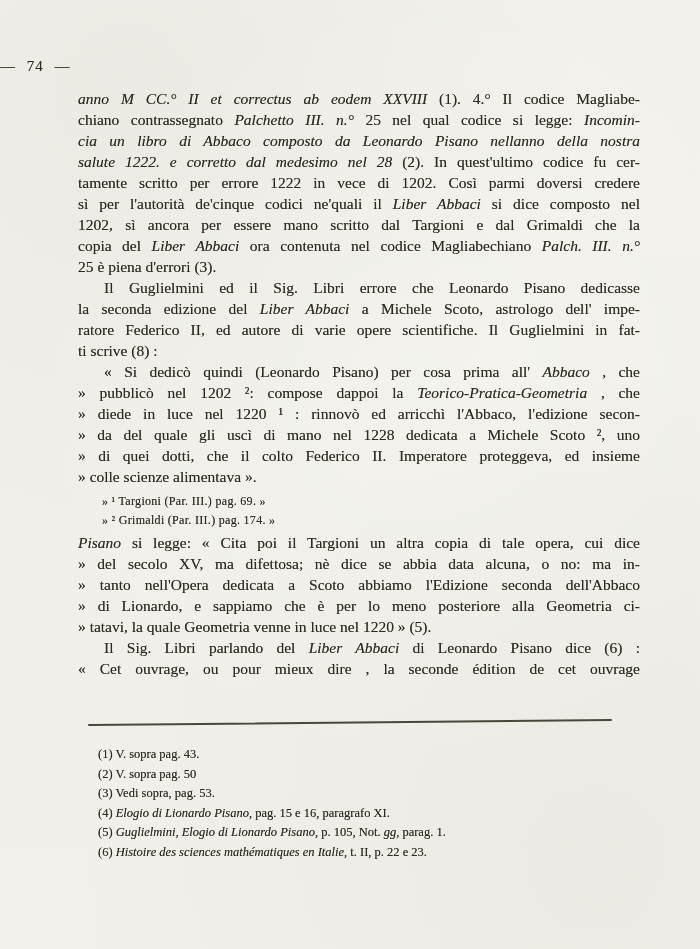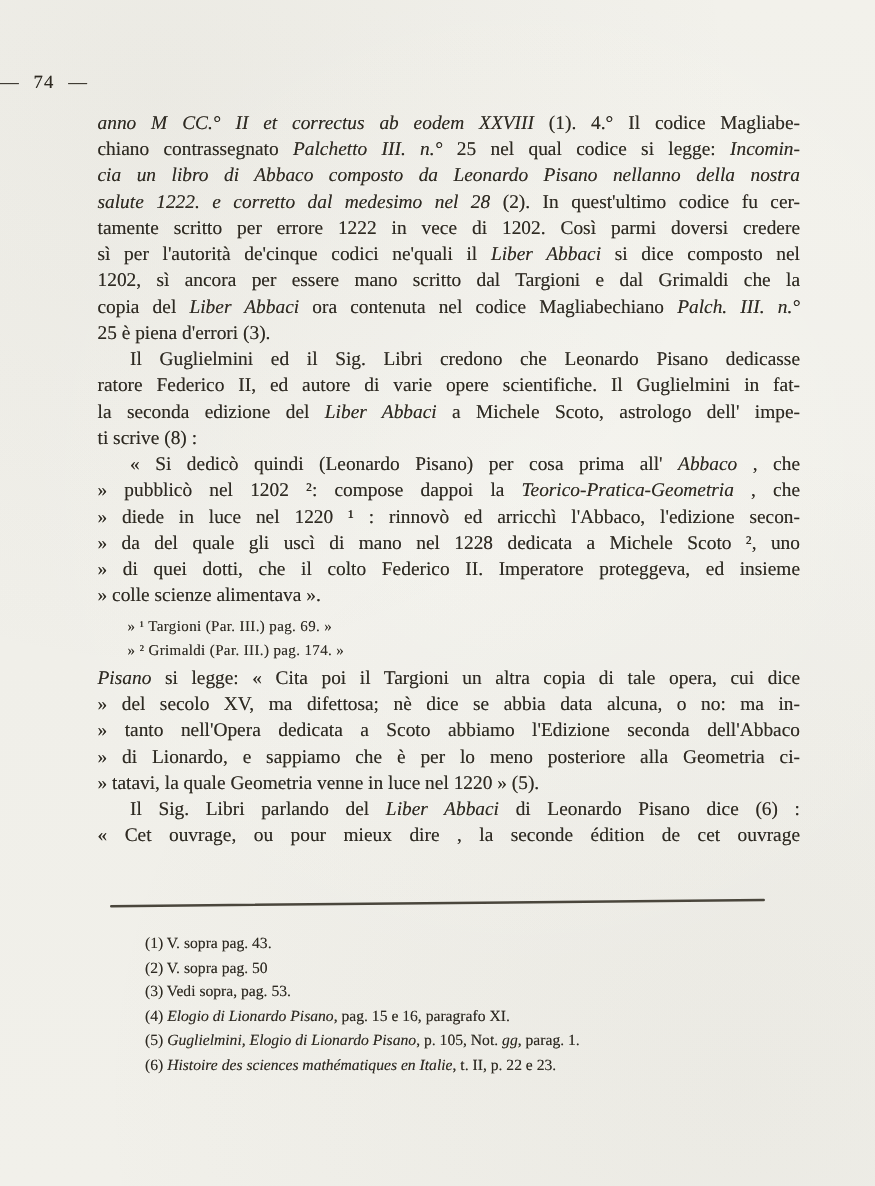--- a/index.html
+++ b/index.html
@@ -35,21 +35,21 @@
     font-size:12px; line-height:18.5px;
   }
   .innernotes .tline { text-align:left; text-align-last:left; letter-spacing:0.3px; }
   .rule {
     position:absolute; left:88px; top:724px; width:524px; height:1.6px;
     background:#4a463c;
     transform:rotate(-0.55deg); transform-origin:left center;
     border-radius:1px;
   }
   .footnotes {
-    position:absolute; left:116px; top:745px; width:530px;
+    position:absolute; left:98px; top:745px; width:530px;
     font-size:12.5px; line-height:19.5px;
   }
   .footnotes .tline { text-align:left; text-align-last:left; }
 </style>
 </head>
 <body>
 
 <div class="page">
 
   <div class="pageno">— 74 —</div>
@@ -61,23 +61,23 @@
           <div class="tline"><span>chiano contrassegnato </span><span class="i">Palchetto III. n.°</span><span> 25 nel qual codice si legge: </span><span class="i">Incomin-</span></div>
           <div class="tline"><span class="i">cia un libro di Abbaco composto da Leonardo Pisano nellanno della nostra</span></div>
           <div class="tline"><span class="i">salute 1222. e corretto dal medesimo nel 28</span><span> (2). In quest'ultimo codice fu cer-</span></div>
           <div class="tline"><span>tamente scritto per errore 1222 in vece di 1202. Così parmi doversi credere</span></div>
           <div class="tline"><span>sì per l'autorità de'cinque codici ne'quali il </span><span class="i">Liber Abbaci</span><span> si dice composto nel</span></div>
           <div class="tline"><span>1202, sì ancora per essere mano scritto dal Targioni e dal Grimaldi che la</span></div>
           <div class="tline"><span>copia del </span><span class="i">Liber Abbaci</span><span> ora contenuta nel codice Magliabechiano </span><span class="i">Palch. III. n.°</span></div>
           <div class="tline end"><span>25 è piena d'errori (3).</span></div>
         </div>
         <div>
-          <div class="tline ind"><span>Il Guglielmini ed il Sig. Libri credono che Leonardo Pisano dedicasse</span></div>
+          <div class="tline ind"><span>Il Guglielmini ed il Sig. Libri errore che Leonardo Pisano dedicasse</span></div>
+          <div class="tline"><span>la seconda edizione del </span><span class="i">Liber Abbaci</span><span> a Michele Scoto, astrologo dell' impe-</span></div>
           <div class="tline"><span>ratore Federico II, ed autore di varie opere scientifiche. Il Guglielmini in fat-</span></div>
-          <div class="tline"><span>la seconda edizione del </span><span class="i">Liber Abbaci</span><span> a Michele Scoto, astrologo dell' impe-</span></div>
           <div class="tline end"><span>ti scrive (8) :</span></div>
         </div>
         <div>
           <div class="tline ind"><span>« Si dedicò quindi (Leonardo Pisano) per cosa prima all' </span><span class="i">Abbaco</span><span> , che</span></div>
           <div class="tline"><span>» pubblicò nel 1202 ²: compose dappoi la </span><span class="i">Teorico-Pratica-Geometria</span><span> , che</span></div>
           <div class="tline"><span>» diede in luce nel 1220 ¹ : rinnovò ed arricchì l'Abbaco, l'edizione secon-</span></div>
           <div class="tline"><span>» da del quale gli uscì di mano nel 1228 dedicata a Michele Scoto ², uno</span></div>
           <div class="tline"><span>» di quei dotti, che il colto Federico II. Imperatore proteggeva, ed insieme</span></div>
           <div class="tline end"><span>» colle scienze alimentava ».</span></div>
         </div>

